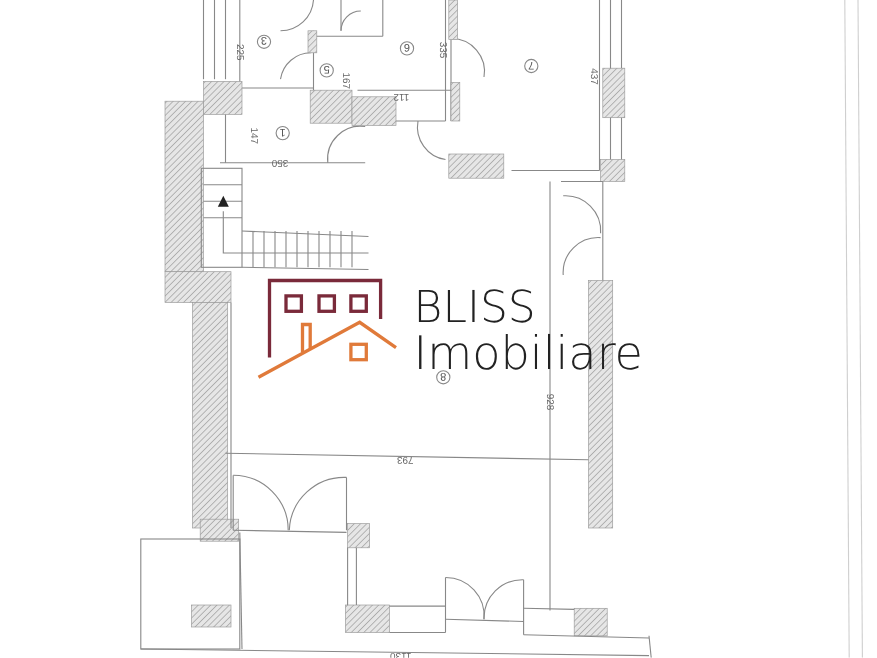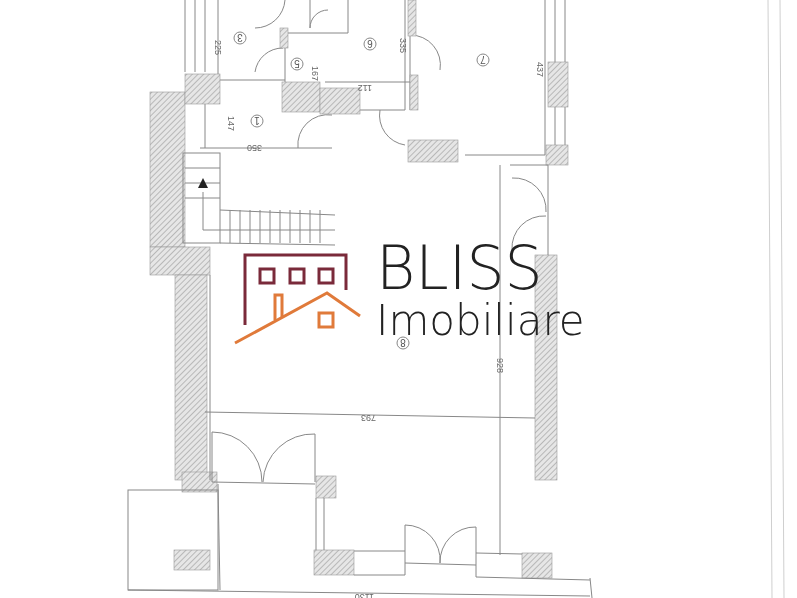--- a/index.html
+++ b/index.html
@@ -1,21 +1,21 @@
 <!DOCTYPE html>
 <html><head>
 <meta charset="utf-8">
 <style>
   html, body { margin: 0; padding: 0; }
   body { width: 797px; height: 598px; background: #ffffff; overflow: hidden; position: relative; font-family: "Liberation Sans", sans-serif; }
   .plan { position: absolute; left: 0; top: 0; width: 797px; height: 598px; }
   .dim { font-family: "Liberation Sans", sans-serif; font-size: 9px; fill: #666; }
   .room { font-family: "Liberation Sans", sans-serif; font-size: 10px; fill: #555; }
   .logo-text { position: absolute; left: 376px; font-family: "DejaVu Sans", sans-serif; color: #222; font-weight: 300; letter-spacing: 0px; }
-  .logo-t1 { top: 244px; font-size: 60px; line-height: 48px; }
+  .logo-t1 { top: 256px; font-size: 40px; line-height: 48px; }
   .logo-t2 { top: 298px; font-size: 42px; line-height: 46px; }
 </style>
 </head>
 <body>
 
 <svg class="plan" viewBox="0 0 797 598" xmlns="http://www.w3.org/2000/svg">
   <defs>
     <pattern id="hatch" patternUnits="userSpaceOnUse" width="4" height="4" patternTransform="rotate(45)">
       <rect width="4" height="4" fill="#e6e6e6"></rect>
       <line x1="0" y1="0" x2="0" y2="4" stroke="#9a9a9a" stroke-width="1.2"></line>

